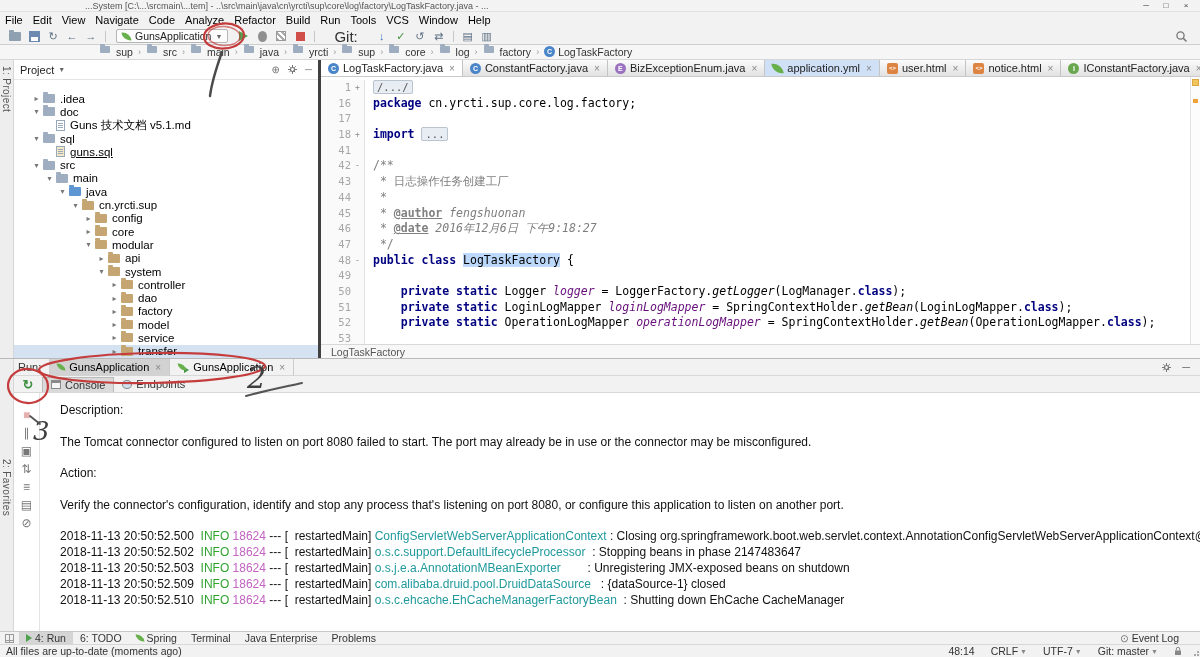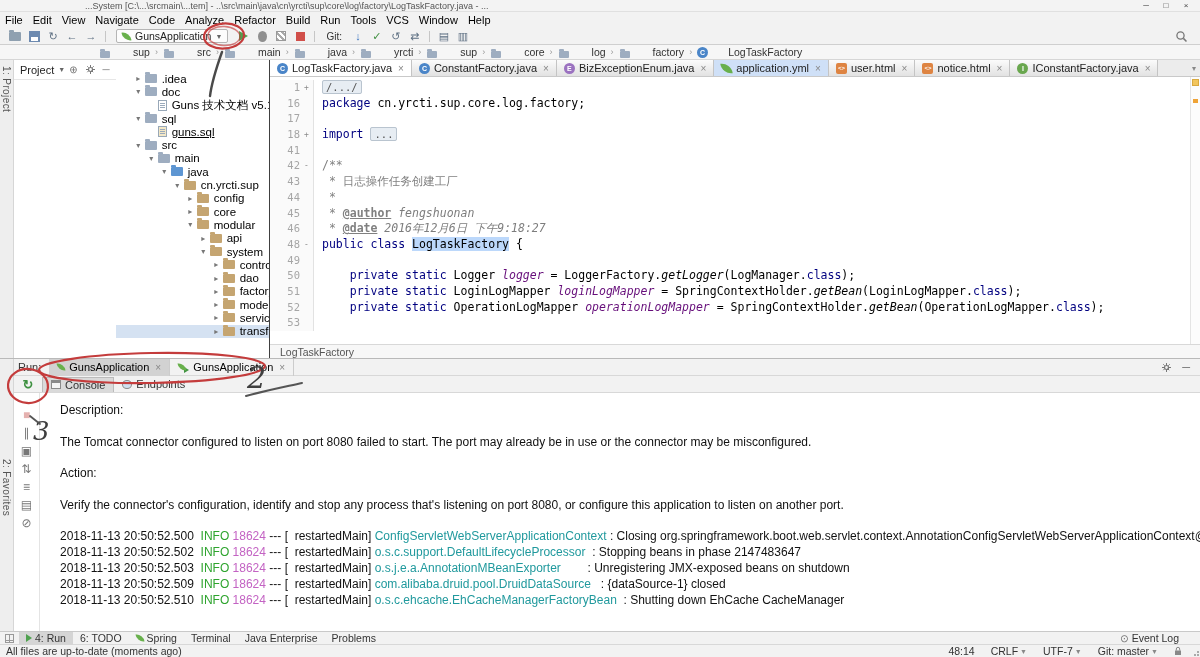--- a/index.html
+++ b/index.html
@@ -31,30 +31,30 @@
   .cov-ic{width:10px;height:10px;border:1px solid #999;background:repeating-linear-gradient(45deg,#aaa 0 2px,#fff 2px 4px)}
   .folder-ic{width:12px;height:9px;background:#8fa0b0;position:relative;border-radius:1px}
   .folder-ic::before{content:'';position:absolute;top:-2px;left:0;width:5px;height:2px;background:#8fa0b0;border-radius:1px 1px 0 0}
   .floppy{width:11px;height:11px;background:#6d8ab0;position:relative}
   .floppy::after{content:'';position:absolute;left:2px;bottom:1px;right:2px;height:4px;background:#fff}
   .blue{color:#3d76c0}.green{color:#3e8f3e}
   .toolbar-right{margin-left:auto;display:flex;align-items:center;margin-right:6px}
 
   
   .navbar{height:15px;display:flex;align-items:center;font-size:10.5px;padding-left:98px;background:#f6f6f6;border-bottom:1px solid #d6d6d6;color:#333}
-  .nav-item{display:flex;align-items:flex-end;gap:20px;padding:12px 1px}
+  .nav-item{display:flex;align-items:flex-start;gap:3px;padding:12px 1px}
   .nav-sep{color:#999;font-size:9px;margin:0 4px}
 
   
   .main{display:flex;height:298px}
   .stripe{width:14px;background:#eeeeee;border-right:1px solid #d6d6d6;position:relative;flex:none}
   .vlabel{writing-mode:vertical-rl;font-size:10px;color:#555;position:absolute;left:1px;letter-spacing:.4px}
   .vl1{top:6px}.vl2{top:100px}
 
-  .project{width:256px;background:#fff;border-right:1px solid #404040;display:flex;flex-direction:row;flex:none}
+  .project{width:307px;background:#fff;border-right:3px solid #404040;display:flex;flex-direction:column;flex:none}
   .proj-header{height:20px;display:flex;align-items:center;font-size:11px;padding:0 6px;gap:4px;border-bottom:1px solid #e6e6e6;color:#222}
   .ph-right{margin-left:auto;display:flex;align-items:center;gap:7px;color:#777;font-size:10px}
   .tree{flex:1;overflow:hidden;font-size:11.5px;padding-top:12px}
   .tree-row{height:13.3px;display:flex;align-items:center;white-space:nowrap;cursor:default}
   .tree-row.sel{background:#d5e2f2}
   .chev{width:11px;font-size:8px;color:#777;text-align:center;flex:none}
   .tree-label{margin-left:2px}
   .ic{width:12px;height:9px;position:relative;flex:none;margin:0 3px 0 1px;border-radius:1px}
   .ic::before{content:'';position:absolute;top:-2px;left:0;width:5px;height:2px;border-radius:1px 1px 0 0;background:inherit}
   .ic-folder{background:#9eadc0}
@@ -79,21 +79,21 @@
   .fic-enum{background:#9b72c0}
   .fic-interface{background:#69a74e}
   .fic-html{background:#de8442;border-radius:2px;font-size:6px}
   .fic-spring{background:#68b04c;border-radius:0 100% 0 100%;transform:rotate(-8deg)}
 
   .code-wrap{flex:1;overflow:hidden;position:relative;font-family:"DejaVu Sans Mono",monospace;font-size:11.5px;line-height:15.7px;padding-top:3px}
   .code-line{display:flex;height:15.7px;white-space:pre}
   .ln{width:30px;text-align:right;color:#a6a6a6;flex:none;font-size:10.5px;background:#fafafa}
   .fold{width:14px;flex:none;color:#8a8a8a;font-size:8px;text-align:center;border-right:1px solid #e2e2e2;margin-right:8px;background:#fafafa;line-height:15.7px}
   .ct{flex:1}
-  .tk-kw{color:#000080;font-weight:normal}
+  .tk-kw{color:#000080;font-weight:bold}
   .tk-plain{color:#000}
   .tk-doc{color:#808080}
   .tk-doctag{color:#808080;font-weight:bold;text-decoration:underline}
   .tk-docval{color:#7d7d7d;font-style:italic}
   .tk-field{color:#660e7a;font-style:italic}
   .tk-smethod{color:#000;font-style:italic}
   .tk-fold{background:#e7edf3;border:1px solid #b9c4cf;border-radius:2px;padding:0 3px;color:#555;font-size:10.5px}
   .tk-hl{background:#bcd8fb}
   .scroll-stripe{position:absolute;right:0;top:17px;bottom:14px;width:10px;background:#fcfcfc;border-left:1px solid #e4e4e4}
   .mark-orange{position:absolute;right:2px;top:22px;width:5px;height:4px;background:#efa336}
@@ -196,21 +196,21 @@
     <span class="tbi">
         <span class="bug-ic"></span>
       </span>
     <span class="tbi">
         <span class="cov-ic"></span>
       </span>
     <span class="tbi">
         <span class="stop-sq"></span>
       </span>
     <span class="tb-sep"></span>
-    <span style="font-size:10px;color:#333;margin:0 6px">Git:</span>
+    <span style="font-size:15px;color:#333;margin:0 14px">Git:</span>
     <span class="tbi blue">↓</span>
     <span class="tbi green">✓</span>
     <span class="tbi">↺</span>
     <span class="tbi">⇄</span>
     <span class="tb-sep"></span>
     <span class="tbi">▤</span>
     <span class="tbi">▥</span>
     <span class="toolbar-right">
       <svg width="13" height="13">
           <circle cx="5.5" cy="5.5" r="3.6" fill="none" stroke="#777" stroke-width="1.3"></circle>
@@ -434,20 +434,21 @@
           <div class="code-line"><span class="ln">1</span><span class="fold">+</span><span class="ct"><span class="tk-fold">/.../</span></span></div>
           <div class="code-line"><span class="ln">16</span><span class="fold"></span><span class="ct"><span class="tk-kw">package</span><span class="tk-plain"> cn.yrcti.sup.core.log.factory;</span></span></div>
           <div class="code-line"><span class="ln">17</span><span class="fold"></span><span class="ct"></span></div>
           <div class="code-line"><span class="ln">18</span><span class="fold">+</span><span class="ct"><span class="tk-kw">import</span><span class="tk-plain"> </span><span class="tk-fold">...</span></span></div>
           <div class="code-line"><span class="ln">41</span><span class="fold"></span><span class="ct"></span></div>
           <div class="code-line"><span class="ln">42</span><span class="fold">-</span><span class="ct"><span class="tk-doc">/**</span></span></div>
           <div class="code-line"><span class="ln">43</span><span class="fold"></span><span class="ct"><span class="tk-doc"> * 日志操作任务创建工厂</span></span></div>
           <div class="code-line"><span class="ln">44</span><span class="fold"></span><span class="ct"><span class="tk-doc"> *</span></span></div>
           <div class="code-line"><span class="ln">45</span><span class="fold"></span><span class="ct"><span class="tk-doc"> * </span><span class="tk-doctag">@author</span><span class="tk-docval"> fengshuonan</span></span></div>
           <div class="code-line"><span class="ln">46</span><span class="fold"></span><span class="ct"><span class="tk-doc"> * </span><span class="tk-doctag">@date</span><span class="tk-docval"> 2016年12月6日 下午9:18:27</span></span></div>
+          <div class="code-line"><span class="ln">47</span><span class="fold"></span><span class="ct"><span class="tk-doc"> */</span></span></div>
           <div class="code-line"><span class="ln">48</span><span class="fold">-</span><span class="ct"><span class="tk-kw">public</span><span class="tk-plain"> </span><span class="tk-kw">class</span><span class="tk-plain"> </span><span class="tk-hl">LogTaskFactory</span><span class="tk-plain"> {</span></span></div>
           <div class="code-line"><span class="ln">49</span><span class="fold"></span><span class="ct"></span></div>
           <div class="code-line"><span class="ln">50</span><span class="fold"></span><span class="ct"><span class="tk-plain">    </span><span class="tk-kw">private</span><span class="tk-plain"> </span><span class="tk-kw">static</span><span class="tk-plain"> Logger </span><span class="tk-field">logger</span><span class="tk-plain"> = LoggerFactory.</span><span class="tk-smethod">getLogger</span><span class="tk-plain">(LogManager.</span><span class="tk-kw">class</span><span class="tk-plain">);</span></span></div>
           <div class="code-line"><span class="ln">51</span><span class="fold"></span><span class="ct"><span class="tk-plain">    </span><span class="tk-kw">private</span><span class="tk-plain"> </span><span class="tk-kw">static</span><span class="tk-plain"> LoginLogMapper </span><span class="tk-field">loginLogMapper</span><span class="tk-plain"> = SpringContextHolder.</span><span class="tk-smethod">getBean</span><span class="tk-plain">(LoginLogMapper.</span><span class="tk-kw">class</span><span class="tk-plain">);</span></span></div>
           <div class="code-line"><span class="ln">52</span><span class="fold"></span><span class="ct"><span class="tk-plain">    </span><span class="tk-kw">private</span><span class="tk-plain"> </span><span class="tk-kw">static</span><span class="tk-plain"> OperationLogMapper </span><span class="tk-field">operationLogMapper</span><span class="tk-plain"> = SpringContextHolder.</span><span class="tk-smethod">getBean</span><span class="tk-plain">(OperationLogMapper.</span><span class="tk-kw">class</span><span class="tk-plain">);</span></span></div>
           <div class="code-line"><span class="ln">53</span><span class="fold"></span><span class="ct"></span></div>
         </div>
       <div class="scroll-stripe">
         <span class="mark-orange"></span>
         <span class="insp-ind"></span>

